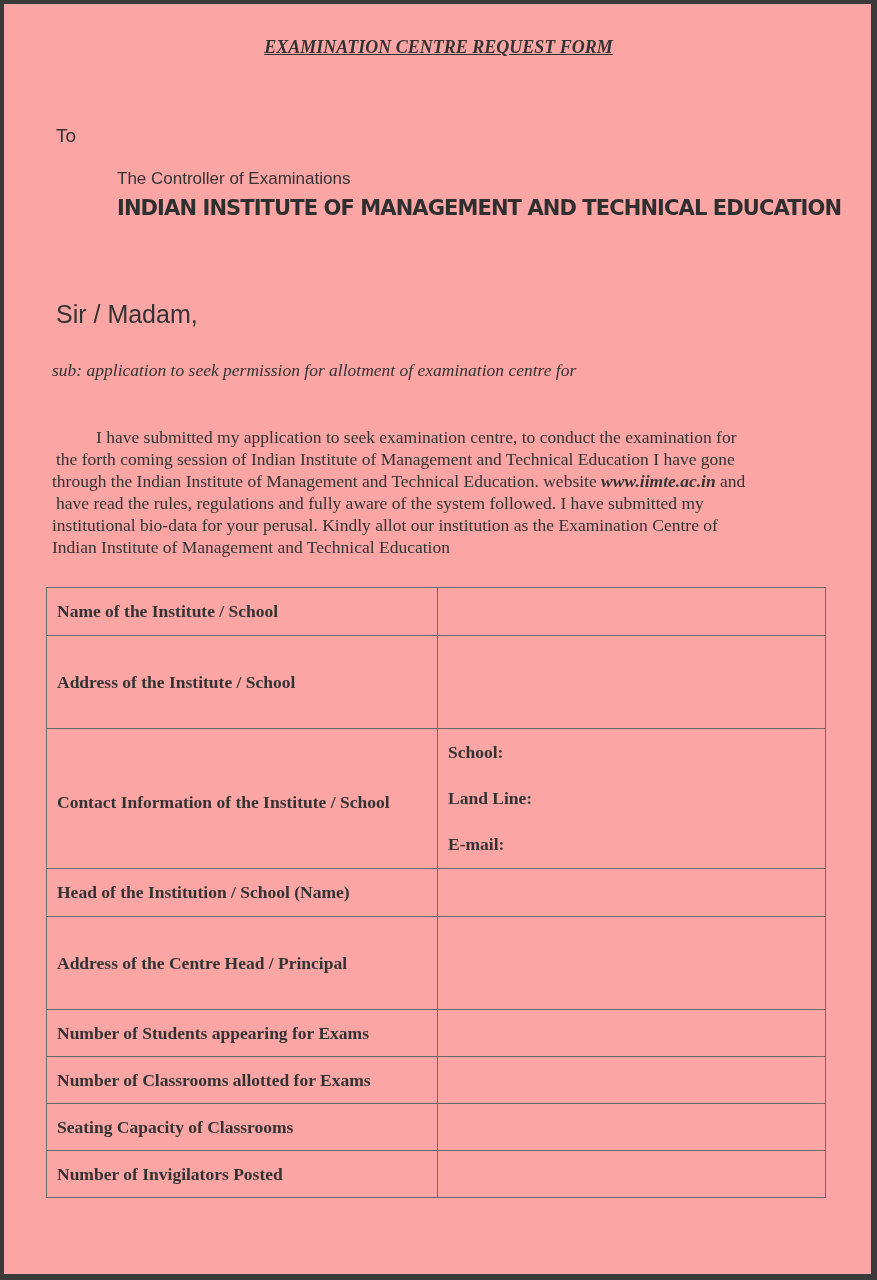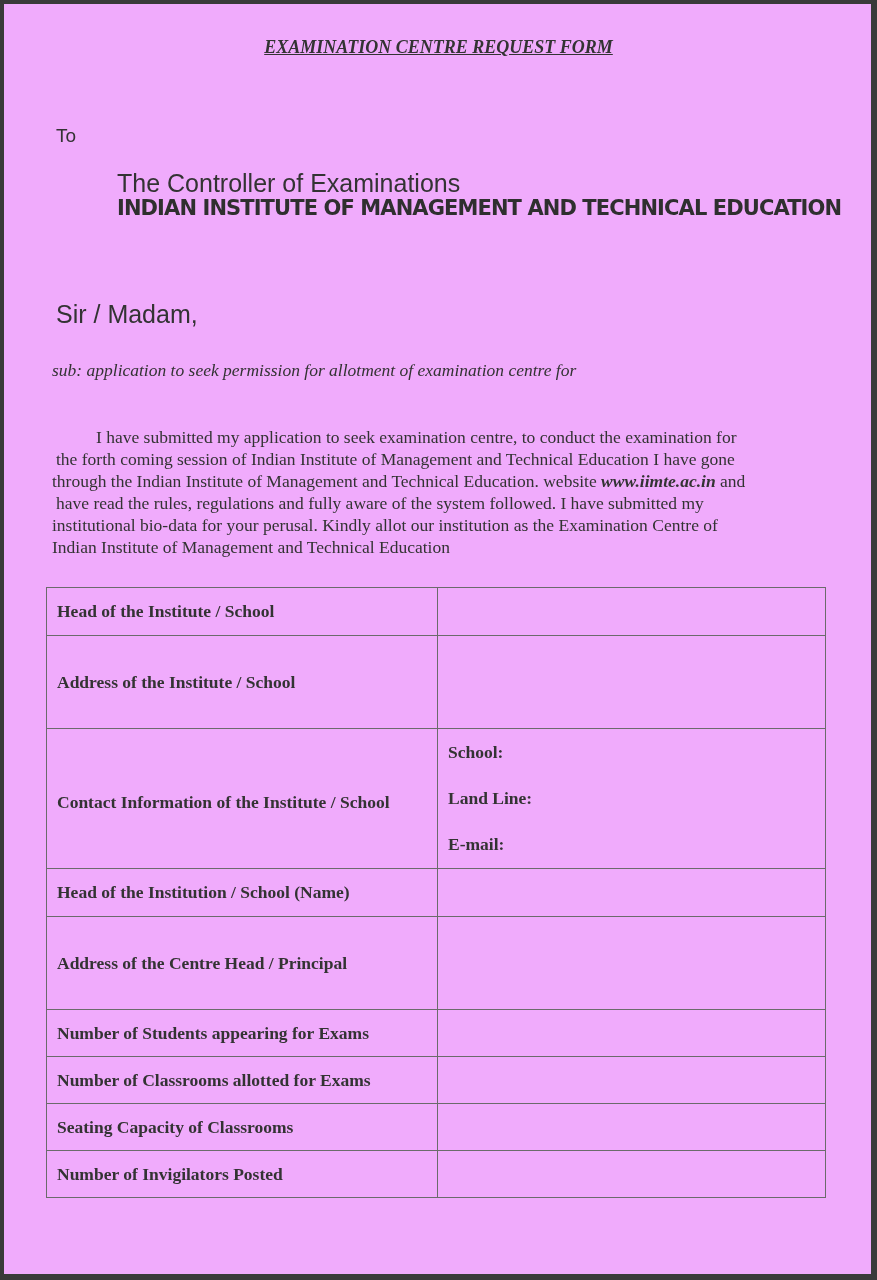--- a/index.html
+++ b/index.html
@@ -6,37 +6,37 @@
     body {
       width: 877px; height: 1280px;
       background: #3a3a3a;
       position: relative;
       overflow: hidden;
     }
     .page {
       position: absolute;
       left: 4px; top: 4px;
       width: 867px; height: 1270px;
-      background: #f0abfc;
+      background: #fca5a5;
       color: #333;
     }
     .abs { position: absolute; white-space: nowrap; }
     .title {
       left: 0; width: 877px; top: 33px;
       text-align: center;
       font-family: "Liberation Serif", serif;
       font-weight: bold; font-style: italic;
       font-size: 18px;
       text-decoration: underline;
       color: #333;
       margin-left: -4px;
     }
     .sans { font-family: "Liberation Sans", sans-serif; color: #333; }
     .to { left: 52px; top: 121px; font-size: 19px; }
-    .controller { left: 113px; top: 165px; font-size: 25px; }
+    .controller { left: 113px; top: 165px; font-size: 17px; }
     .institute {
       left: 113px; top: 192px; font-size: 21px; font-weight: bold;
       font-family: "DejaVu Sans", sans-serif; letter-spacing: -0.9px; color: #2f2f2f;
     }
     .salute { left: 52px; top: 296px; font-size: 25px; }
     .subject {
       left: 48px; top: 355px;
       font-family: "Liberation Serif", serif; font-style: italic;
       font-size: 17.5px; line-height: 22px; color: #333;
     }
@@ -88,21 +88,21 @@
     <span class="line" style="padding-left:4px">the forth coming session of Indian Institute of Management and Technical Education  I have gone</span>
     <span class="line"><span>through the Indian Institute of Management and Technical Education. website </span><b>www.iimte.ac.in</b><span> and</span></span>
     <span class="line" style="padding-left:4px">have read the rules, regulations and fully aware of the system followed. I have submitted my</span>
     <span class="line">institutional bio-data for your perusal. Kindly allot our institution as the Examination Centre of</span>
     <span class="line">Indian Institute of Management and Technical Education</span>
   </div>
 
   <table class="form">
     <tbody>
         <tr style="height:48px">
-      <td class="label">Head of the Institute / School</td>
+      <td class="label">Name of the Institute / School</td>
       <td></td>
     </tr>
     <tr style="height:93px">
       <td class="label">Address of the Institute / School</td>
       <td></td>
     </tr>
     <tr style="height:140px">
       <td class="label" style="white-space:normal; line-height:23px; padding-top:8px;">Contact Information of the Institute / School</td>
       <td style="vertical-align:top; padding-top:0;">
         <span class="contact-line">School:</span>

